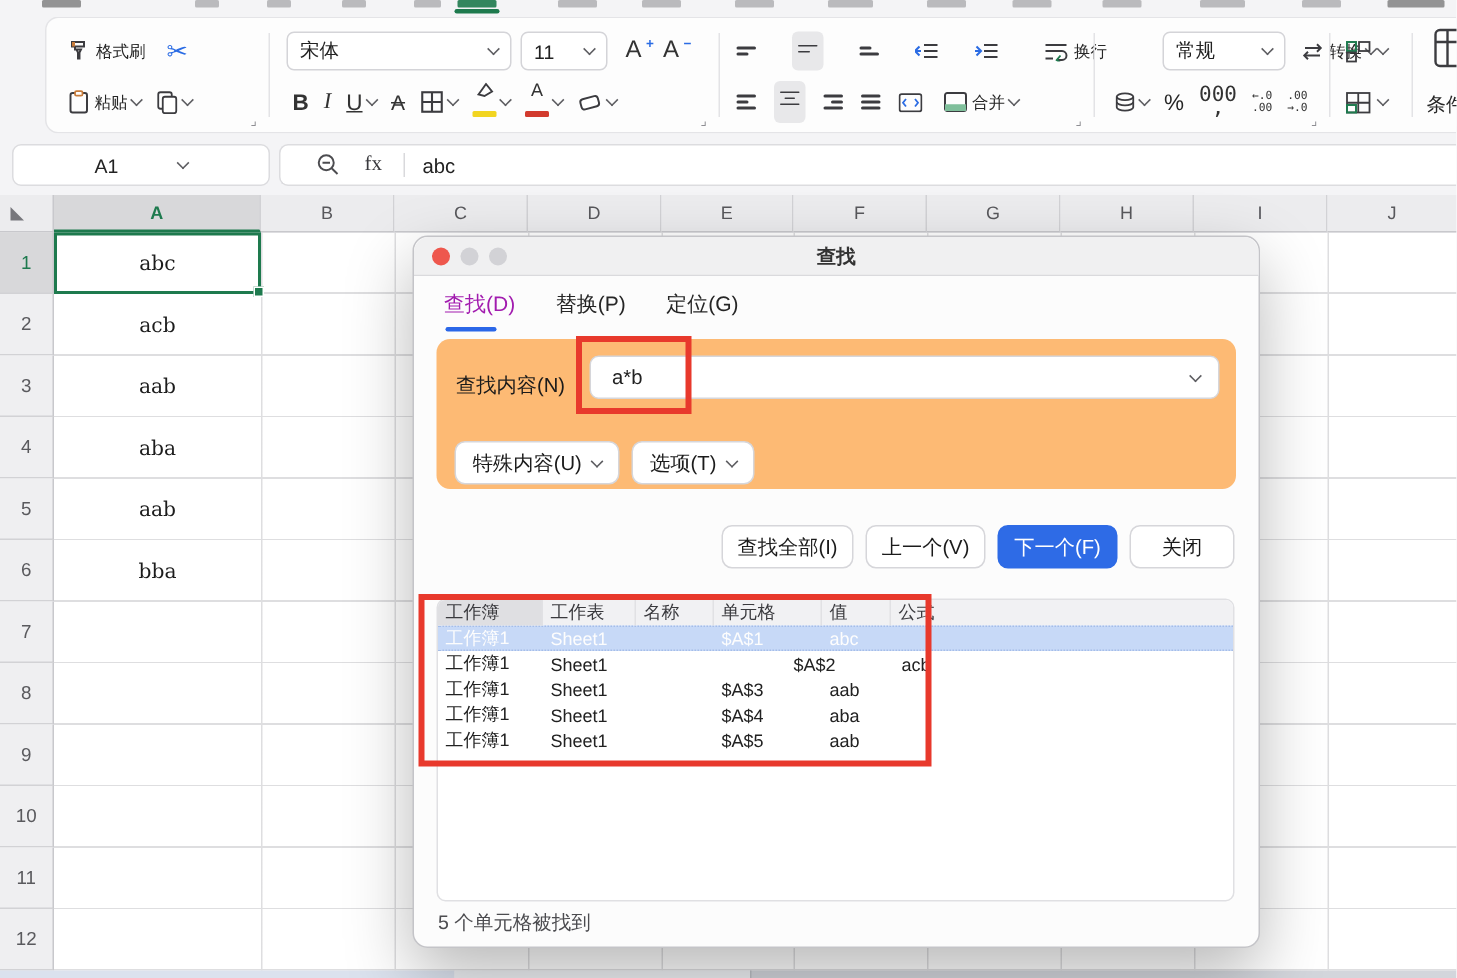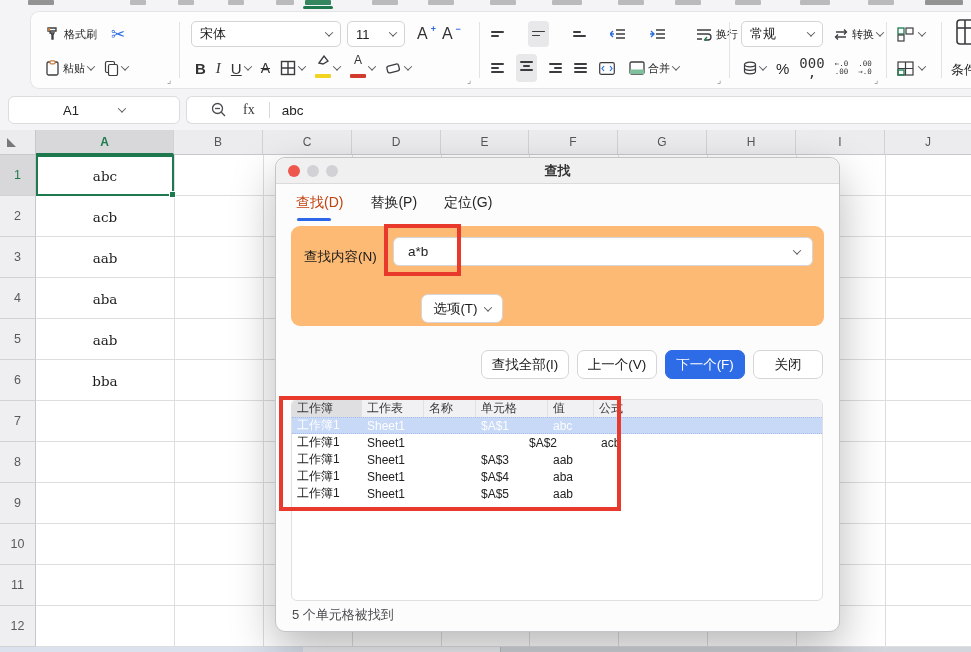--- a/index.html
+++ b/index.html
@@ -59,21 +59,21 @@
 
   
   .bstrip { position:absolute; top:647px; height:5px; }
 
   
   .dialog { position:absolute; left:275px; top:157px; width:565px; height:475px; background:#fcfcfc; border:1px solid #c4c4c8; border-radius:10px; box-shadow:0 18px 45px rgba(0,0,0,.28); }
   .dlg-title { position:absolute; left:0; top:0; right:0; height:26px; background:#f0f0f1; border-bottom:1px solid #dadadd; border-radius:10px 10px 0 0; display:flex; align-items:center; justify-content:center; font-size:13px; font-weight:bold; color:#333; }
   .tl { position:absolute; top:7px; width:12px; height:12px; border-radius:50%; }
   .dlg-tabs { position:absolute; left:20px; top:36px; display:flex; gap:27px; font-size:14px; }
   .dlg-tab { color:#262626; padding-bottom:9px; position:relative; }
-  .dlg-tab.active { color:#c2410c; }
+  .dlg-tab.active { color:#a21caf; }
   .dlg-tab.active::after { content:""; position:absolute; left:1px; bottom:0; width:34px; height:3px; background:#2b67e8; border-radius:2px; }
   .find-panel { position:absolute; left:15px; top:68px; width:533px; height:100px; background:#fdba74; border-radius:9px; }
   .find-label { position:absolute; left:13px; top:22px; font-size:13.5px; color:#1b1b1b; }
   .find-input { position:absolute; left:102px; top:11px; width:420px; height:29px; background:#fff; border:1px solid #d6d6da; border-radius:6px; display:flex; align-items:center; justify-content:space-between; padding:0 12px 0 14px; font-size:13.5px; }
   .small-btn { position:absolute; height:29px; background:#fff; border:1px solid #d6d6da; border-radius:7px; display:flex; align-items:center; justify-content:center; gap:7px; font-size:13.5px; color:#1b1b1b; }
   .act-btn { position:absolute; top:192px; height:29px; background:#fff; border:1px solid #d6d6da; border-radius:7px; display:flex; align-items:center; justify-content:center; font-size:13.5px; color:#1b1b1b; }
   .act-btn.primary { background:#2e6be6; border-color:#2e6be6; color:#fff; }
   .listbox { position:absolute; left:15px; top:241px; width:532px; height:202px; background:#fff; border:1px solid #e0e0e3; border-radius:6px; overflow:hidden; }
   .lrow { display:flex; height:17px; align-items:center; font-size:12px; }
   .lrow .lc { height:17px; display:flex; align-items:center; padding-left:5px; flex:none; overflow:hidden; white-space:nowrap; }
@@ -266,21 +266,21 @@
           <rect x="1" y="1" width="14" height="12" rx="1.5" fill="none" stroke="#3c3c40" stroke-width="1.3"></rect>
           <rect x="1" y="8.5" width="14" height="4.5" fill="#7fbf9b"></rect>
         </svg>
       <span class="rib-txt">合并</span>
       <span class="chev"></span>
     </span>
   </div>
   <span class="corner" style="left:686px;">⌟</span>
   <div class="rib-divider" style="left:698px;"></div>
 
-  <div class="rib-row" style="left:710px; top:8px;">
+  <div class="rib-row" style="left:744px; top:8px;">
     <span class="combo" style="width:82px;">
       <span>常规</span>
       <span class="chev"></span>
     </span>
     <span class="iconbtn" style="margin-left:4px;">
       <svg width="16" height="13" viewBox="0 0 16 13">
           <path d="M3 4h10a0 0 0 0 1 0 0v0 M13 9H3" stroke="#3c3c40" stroke-width="1.3" fill="none"></path>
           <path d="M11 1.5 13.5 4 11 6.5 M5 6.5 2.5 9 5 11.5" stroke="#3c3c40" stroke-width="1.3" fill="none"></path>
         </svg>
       <span class="rib-txt">转换</span>
@@ -418,20 +418,24 @@
     <span class="dlg-tab">替换(P)</span>
     <span class="dlg-tab">定位(G)</span>
   </div>
 
   <div class="find-panel">
     <span class="find-label">查找内容(N)</span>
     <div class="find-input">
       <span>a*b</span>
       <span class="chev"></span>
     </div>
+    <div class="small-btn" style="left:12px; top:68px; width:110px;">
+      <span>特殊内容(U)</span>
+        <span class="chev"></span>
+    </div>
     <div class="small-btn" style="left:130px; top:68px; width:82px;">
       <span>选项(T)</span>
         <span class="chev"></span>
     </div>
   </div>
 
   <div class="act-btn" style="left:205px; width:88px;text-align:right;">
       <span>查找全部(I)</span>
     </div>
   <div class="act-btn" style="left:301px; width:80px;">

